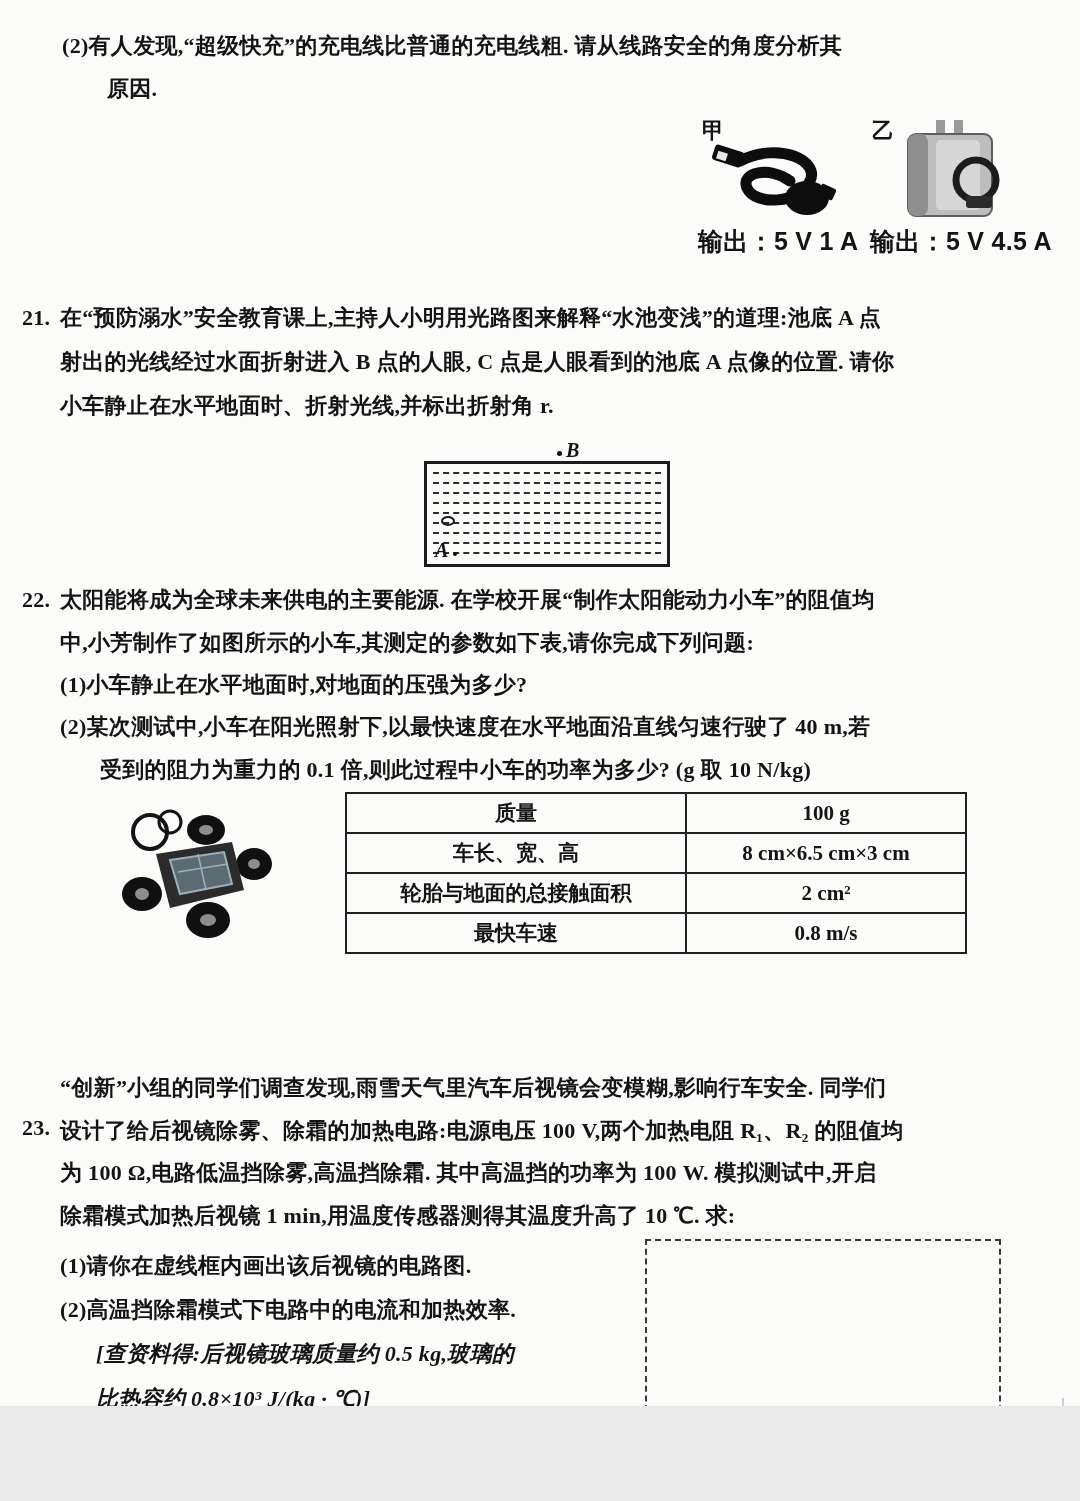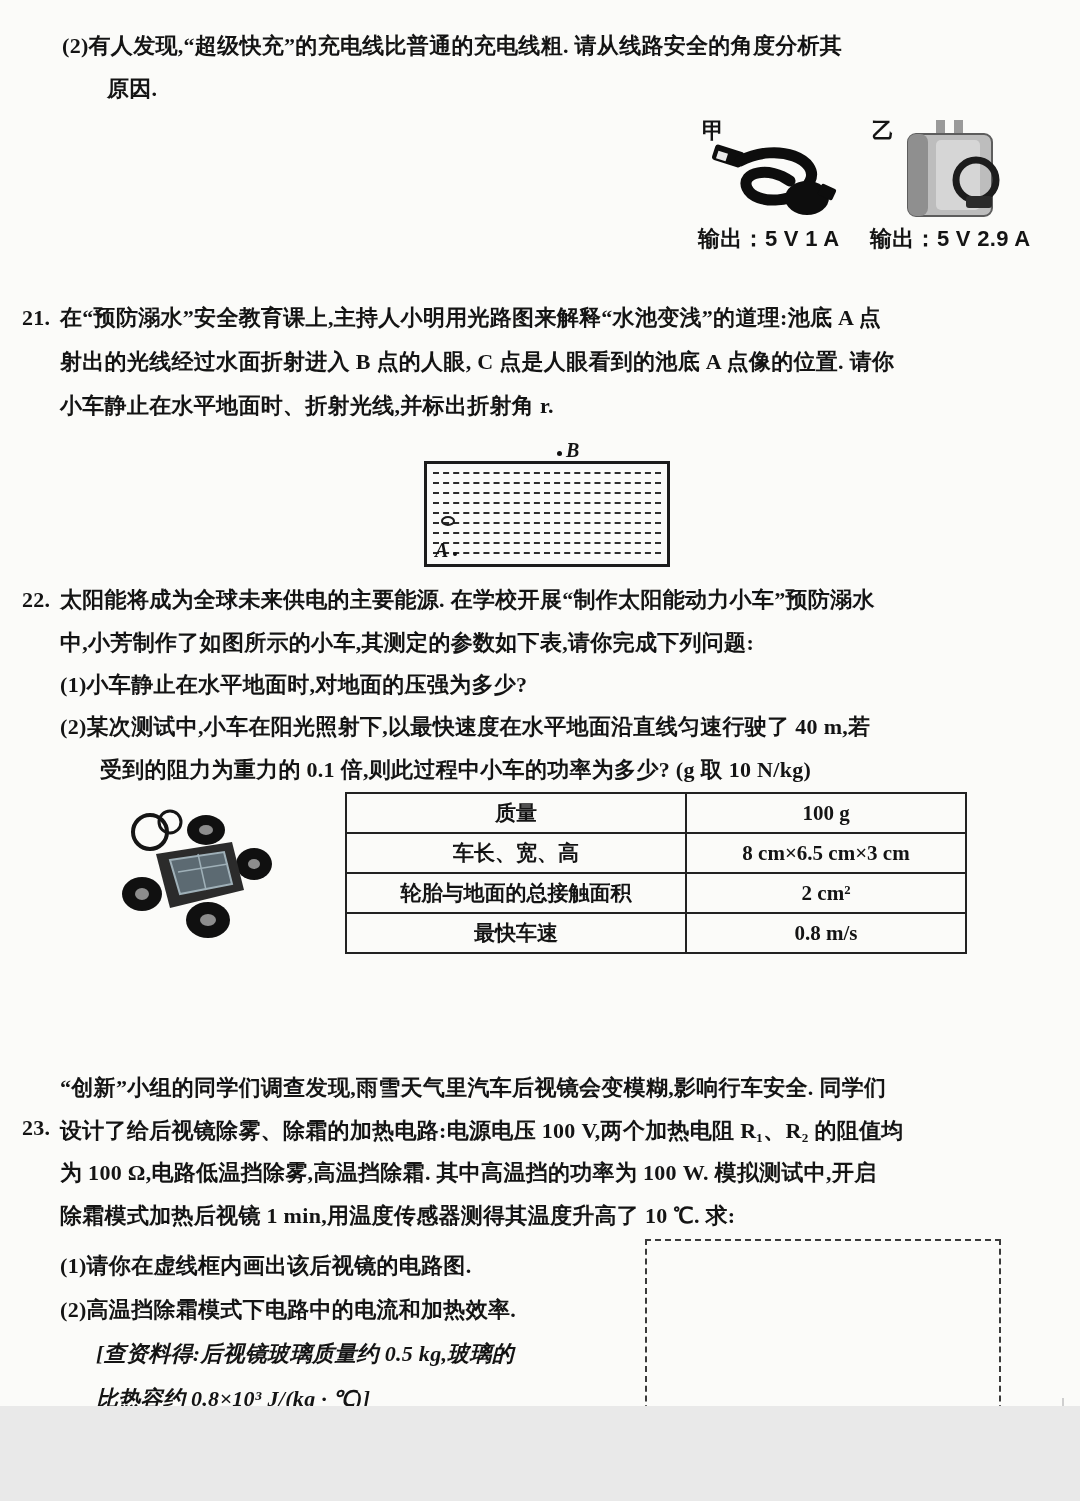--- a/index.html
+++ b/index.html
@@ -6,21 +6,21 @@
   html,body { background:#e9e9e9; }
   .page {
     position:relative; width:1080px; height:1406px; margin:0 auto;
     background:#fbfbf9; color:#141414; overflow:hidden;
     font-family:"Liberation Serif", serif;
   }
   .t {
     position:absolute; font-size:22px; font-weight:600; white-space:nowrap;
     letter-spacing:0.3px; line-height:1.2;
   }
-  .cap { font-size:22px; font-weight:700; font-family:"Liberation Sans", sans-serif; }
+  .cap { font-size:25px; font-weight:700; font-family:"Liberation Sans", sans-serif; }
   .figlabel { font-size:22px; font-weight:700; }
   .ptlabel { font-style:italic; font-size:20px; font-weight:700; }
   .dot { position:absolute; width:5px; height:5px; background:#111; border-radius:50%; }
 
   
   .tank { position:absolute; border:3px solid #1c1c1c; background:#fbfbf9; }
   .waterline { height:0; border-top:2px dashed #2c2c2c; margin:8px 6px 0 6px; }
   .c-mark { position:absolute; width:14px; height:10px; border:2px solid #1c1c1c; border-radius:50%; background:transparent; }
 
   
@@ -60,21 +60,21 @@
     <rect x="40" y="2" width="9" height="16" fill="#9a9a9a"></rect>
     <rect x="58" y="2" width="9" height="16" fill="#9a9a9a"></rect>
     <rect x="12" y="16" width="84" height="82" rx="8" fill="#bdbdbd" stroke="#5d5d5d" stroke-width="2"></rect>
     <rect x="12" y="16" width="20" height="82" rx="8" fill="#8f8f8f"></rect>
     <rect x="40" y="22" width="44" height="70" rx="5" fill="#d6d6d6"></rect>
     <circle cx="80" cy="62" r="20" fill="none" stroke="#1c1c1c" stroke-width="7"></circle>
     <rect x="70" y="78" width="26" height="12" rx="3" fill="#2a2a2a"></rect>
   </svg>
 
   <div class="t cap" style="left:698px; top:226px;">输出：5 V  1 A</div>
-  <div class="t cap" style="left:870px; top:226px;">输出：5 V  2.9 A</div>
+  <div class="t cap" style="left:870px; top:226px;">输出：5 V  4.5 A</div>
 
   <div class="t" style="left:22px; top:305px;">21.</div>
   <div class="t" style="left:60px; top:305px;">在“预防溺水”安全教育课上,主持人小明用光路图来解释“水池变浅”的道理:池底 A 点</div>
   <div class="t" style="left:60px; top:349px;">射出的光线经过水面折射进入 B 点的人眼, C 点是人眼看到的池底 A 点像的位置. 请你</div>
   <div class="t" style="left:60px; top:393px;">小车静止在水平地面时、折射光线,并标出折射角 r.</div>
 
   <div class="dot" style="left:557px; top:451px;"></div>
   <div class="t ptlabel" style="left:566px; top:438px;">B</div>
 
   <div class="tank" style="left:424px; top:461px; width:246px; height:106px;">
@@ -86,21 +86,21 @@
     <div class="waterline"></div>
     <div class="waterline"></div>
     <div class="waterline"></div>
     <div class="waterline"></div>
     <div class="c-mark" style="left:14px; top:52px;"></div>
     <div class="t ptlabel" style="left:8px; top:74px;">A</div>
     <div class="dot" style="left:26px; top:88px; width:4px; height:4px;"></div>
   </div>
 
   <div class="t" style="left:22px; top:587px;">22.</div>
-  <div class="t" style="left:60px; top:587px;">太阳能将成为全球未来供电的主要能源. 在学校开展“制作太阳能动力小车”预防溺水</div>
+  <div class="t" style="left:60px; top:587px;">太阳能将成为全球未来供电的主要能源. 在学校开展“制作太阳能动力小车”的阻值均</div>
   <div class="t" style="left:60px; top:630px;">中,小芳制作了如图所示的小车,其测定的参数如下表,请你完成下列问题:</div>
   <div class="t" style="left:60px; top:672px;">(1)小车静止在水平地面时,对地面的压强为多少?</div>
   <div class="t" style="left:60px; top:714px;">(2)某次测试中,小车在阳光照射下,以最快速度在水平地面沿直线匀速行驶了 40 m,若</div>
   <div class="t" style="left:100px; top:757px;">受到的阻力为重力的 0.1 倍,则此过程中小车的功率为多少? (g 取 10 N/kg)</div>
 
   <svg style="position:absolute; left:108px; top:798px;" width="168" height="150" viewBox="0 0 168 150">
     <circle cx="42" cy="34" r="17" fill="none" stroke="#151515" stroke-width="4"></circle>
     <circle cx="62" cy="24" r="11" fill="none" stroke="#151515" stroke-width="3"></circle>
     <ellipse cx="98" cy="32" rx="19" ry="15" fill="#101010"></ellipse>
     <ellipse cx="98" cy="32" rx="7" ry="5" fill="#8d8d8d"></ellipse>

